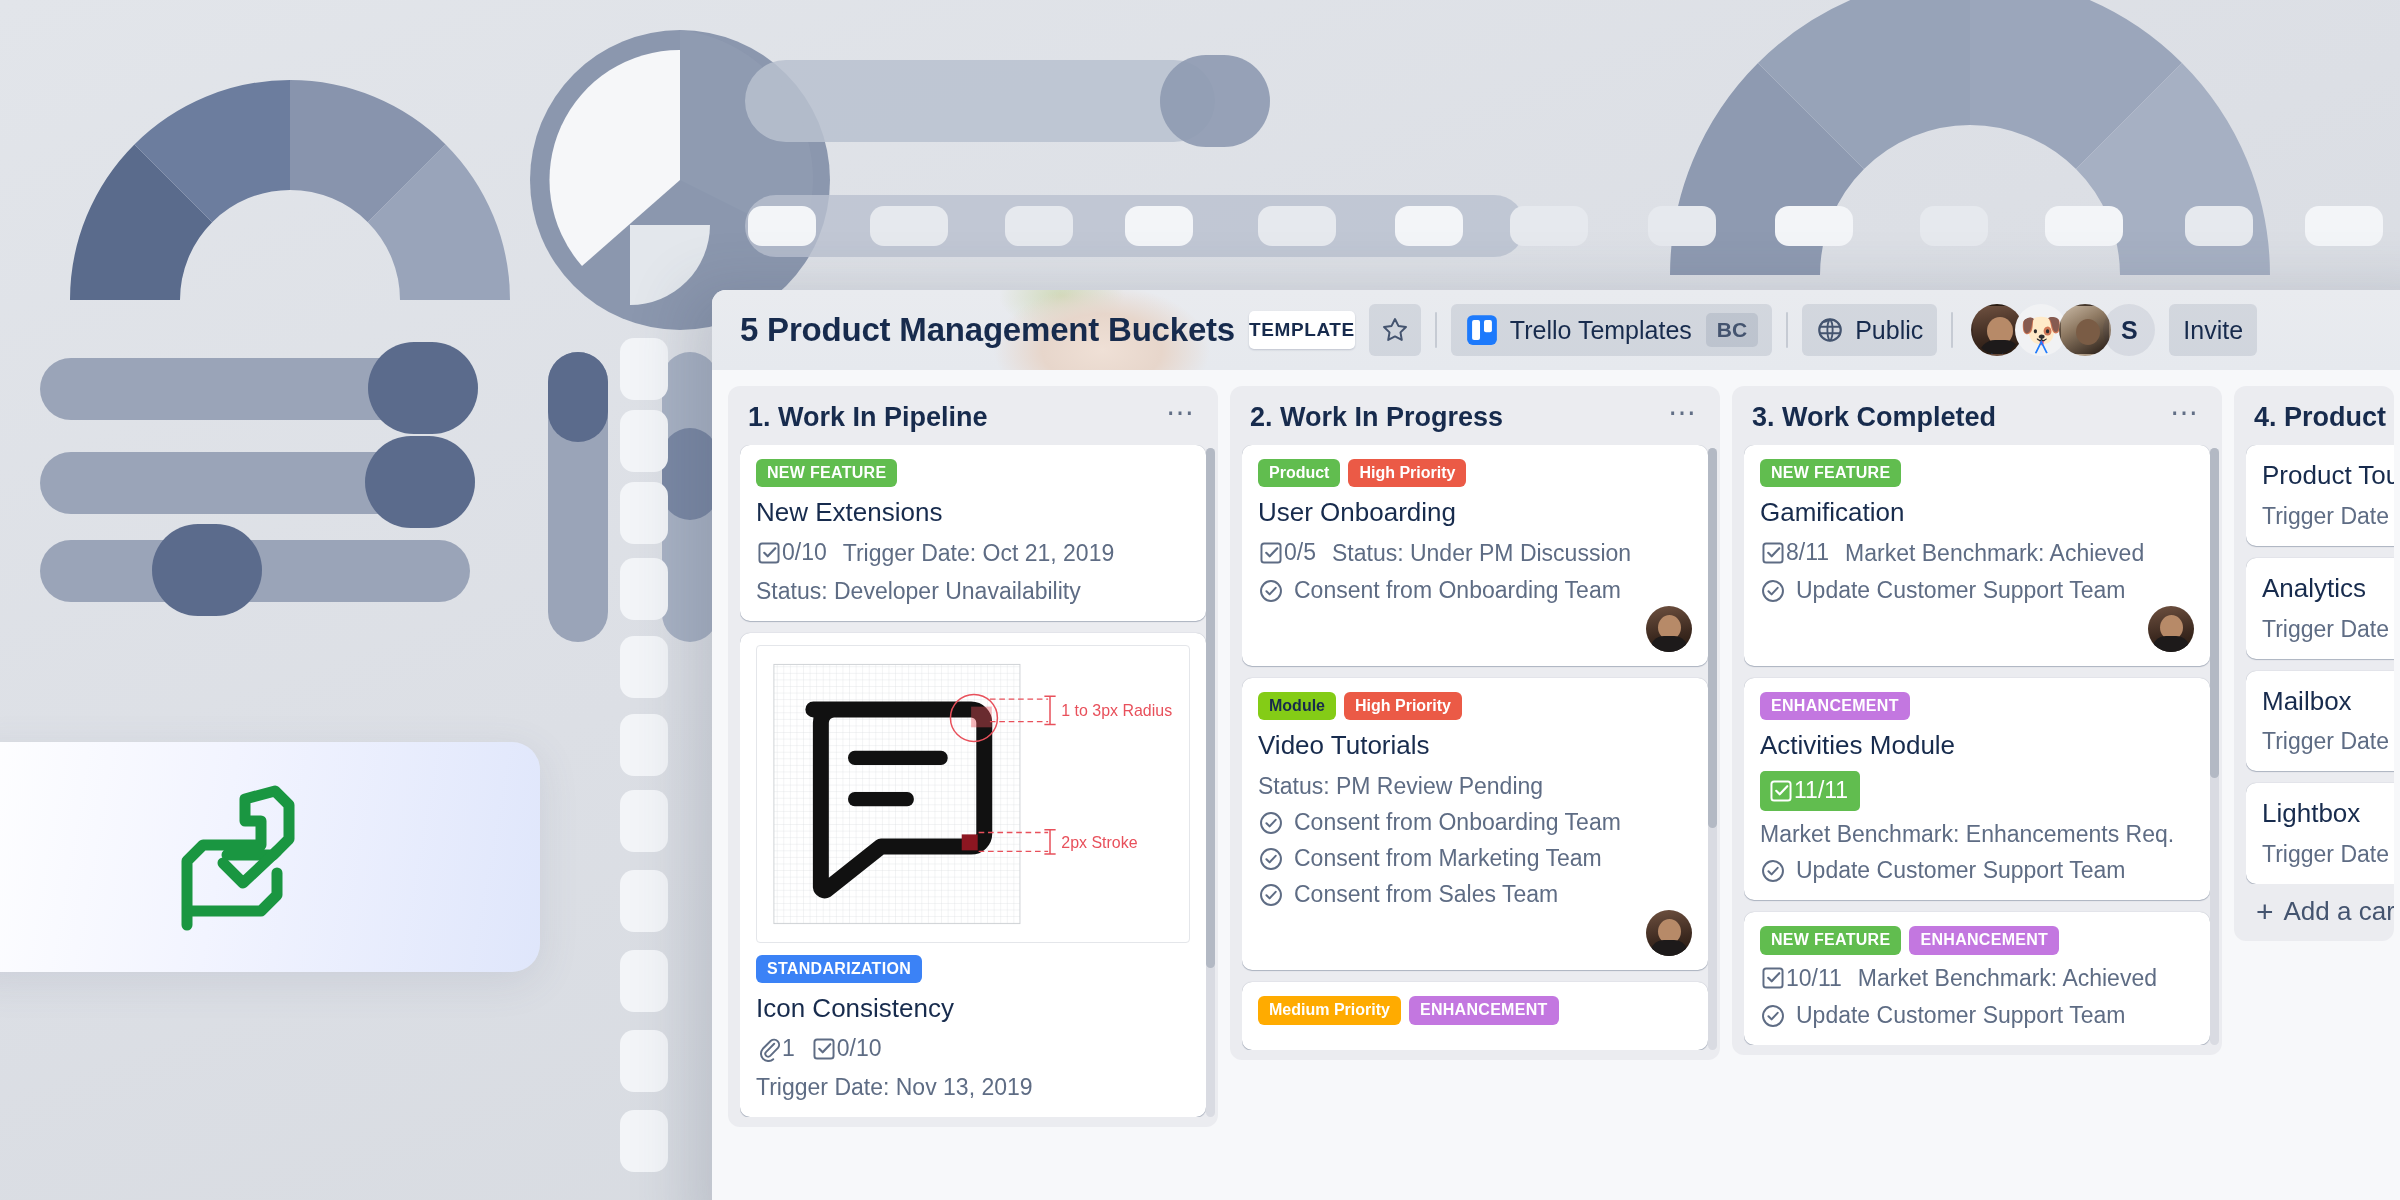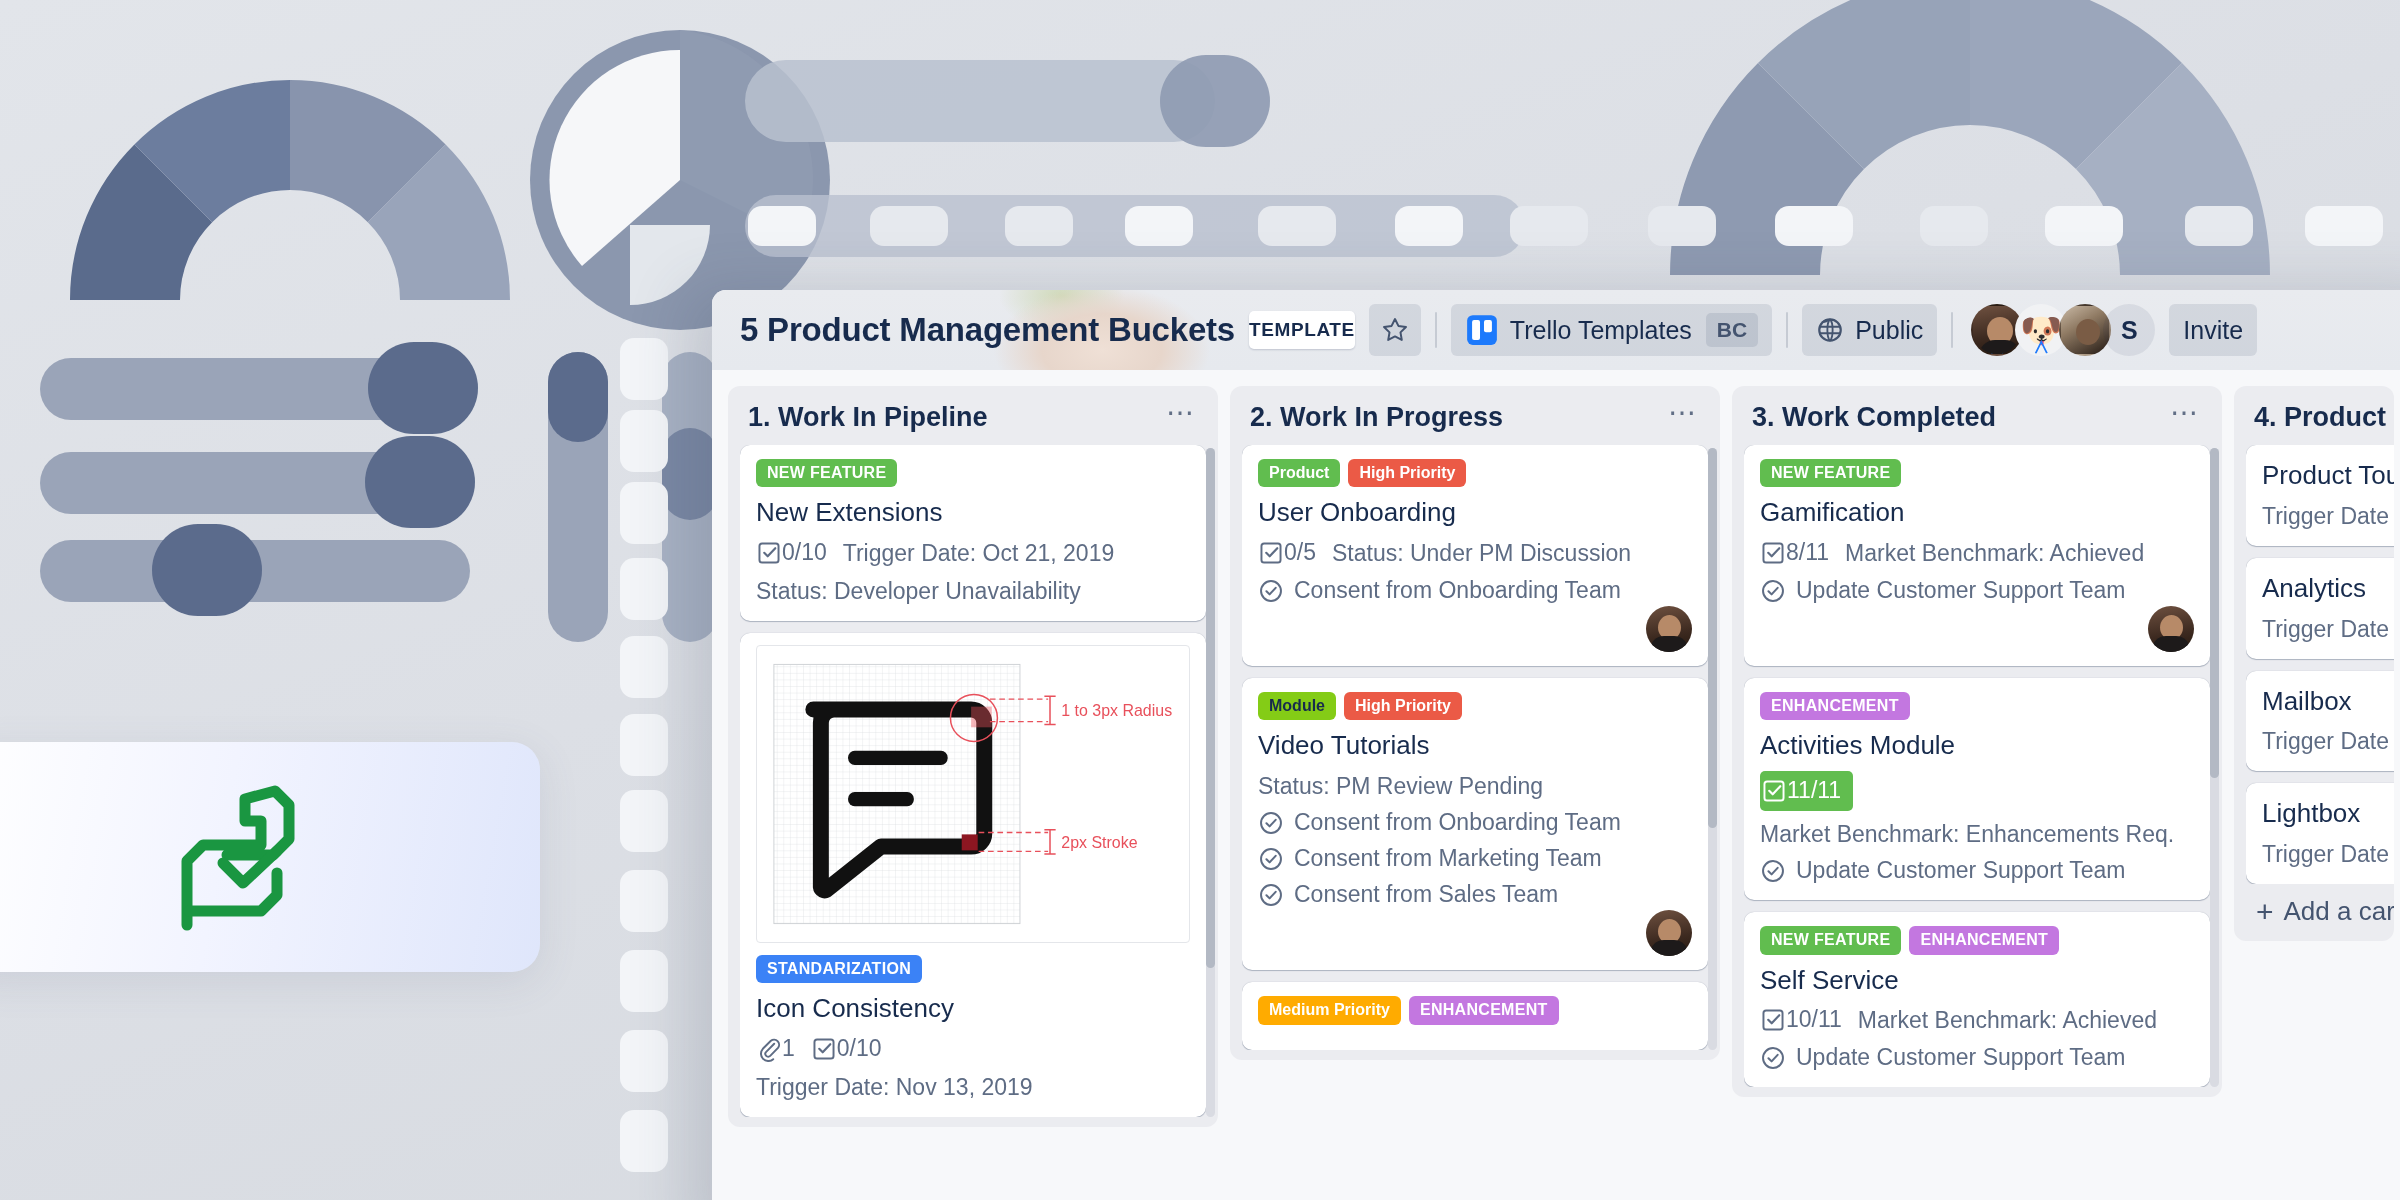--- a/index.html
+++ b/index.html
@@ -126,21 +126,21 @@
   .label.caps { letter-spacing:.3px; }
   .card-title {
     font-size:26px; color:#172b4d; font-weight:400; line-height:1.3; margin-bottom:8px;
   }
   .badges { display:flex; align-items:center; gap:16px; flex-wrap:wrap; margin-bottom:6px; }
   .badge {
     display:flex; align-items:center; gap:0;
     color:#5e6c84; font-size:23px; line-height:1.3;
   }
   .badge.done {
-    background:#61bd4f; color:#fff; border-radius:5px; padding:5px 12px 5px 1px;
+    background:#61bd4f; color:#fff; border-radius:5px; padding:5px 12px 5px 8px;
     font-weight:500;
     align-items:center;
   }
   .badge.done svg path, .badge.done svg rect { stroke:#fff; }
   .badge-text { color:#5e6c84; font-size:23px; }
   .card-row { color:#5e6c84; font-size:23px; margin:9px 0 0 0; display:flex; align-items:center; gap:10px;}
   .card-row.plain { margin-top:10px; }
 
   .cavatar {
     width:46px; height:46px; border-radius:50%; position:absolute;
@@ -531,21 +531,20 @@
             </svg>
             <span>Update Customer Support Team</span>
           </div>
         </div>
 
         <div class="card">
           <div class="labels">
             <span class="label caps" style="background:#61bd4f">NEW FEATURE</span>
             <span class="label caps" style="background:#c377e0">ENHANCEMENT</span>
           </div>
-          <div class="card-title">Self Service</div>
           <div class="badges">
             <span class="badge">
               <svg width="26" height="26" viewBox="0 0 24 24">
                 <rect x="3.2" y="3.2" width="17.6" height="17.6" rx="2.4" fill="none" stroke="#5e6c84" stroke-width="1.8"></rect>
                 <path d="M7.6 11.8l3.2 3.2 7-7.4" fill="none" stroke="#5e6c84" stroke-width="2" stroke-linecap="round" stroke-linejoin="round"></path>
               </svg>
               <span>10/11</span>
             </span>
             <span class="badge-text">Market Benchmark: Achieved</span>
           </div>

